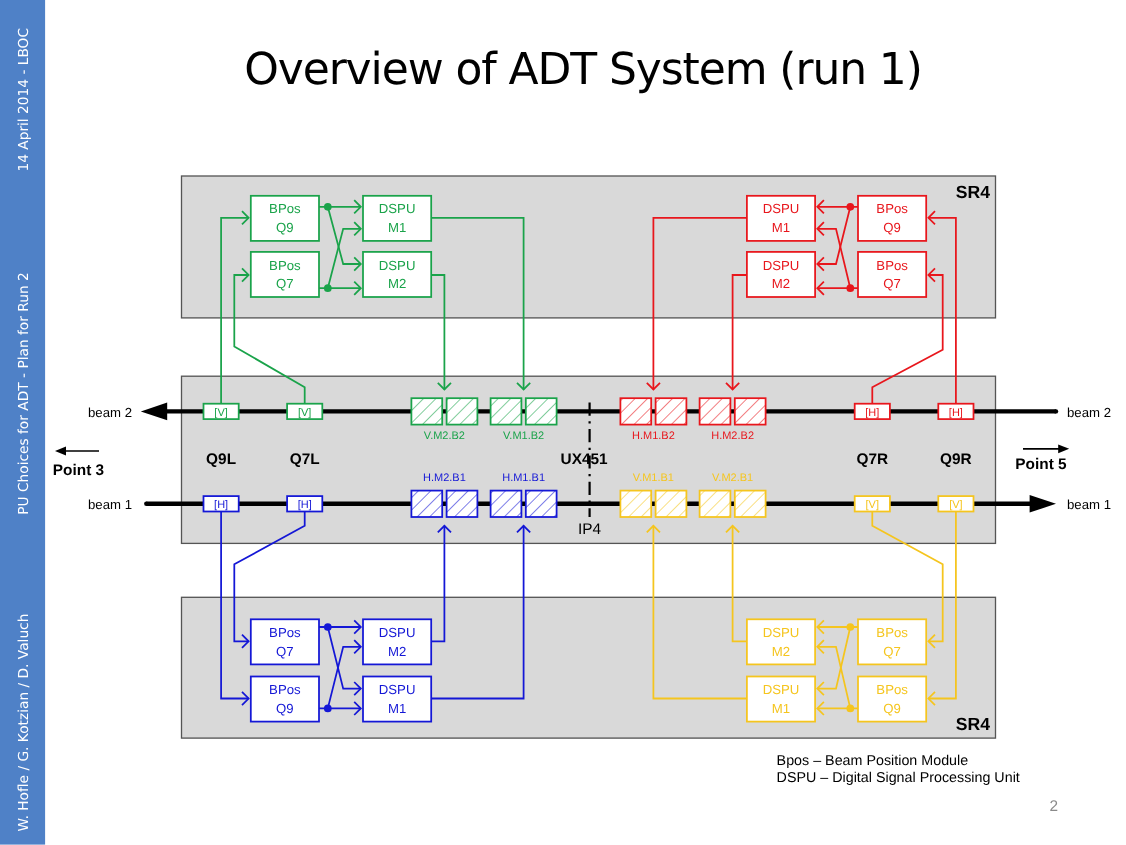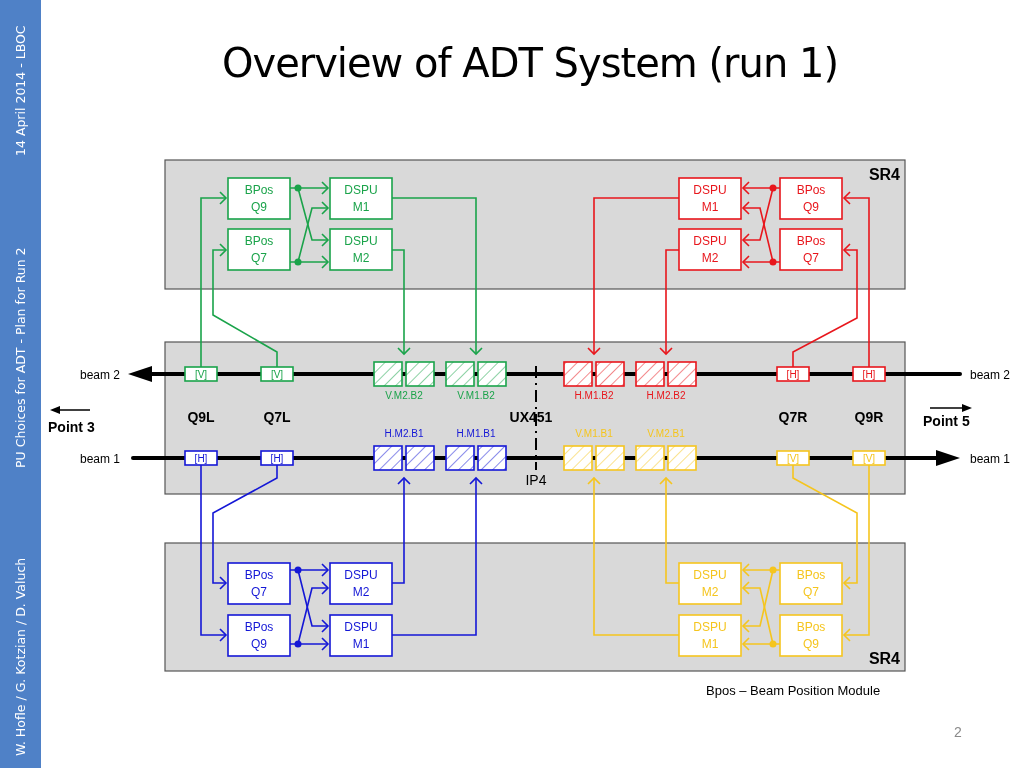--- a/index.html
+++ b/index.html
@@ -316,14 +316,15 @@
       </g>
       <g>
         <rect x="853" y="451" width="32" height="14" fill="#fff" stroke="#f5c51e" stroke-width="1.6"></rect>
         <text x="869" y="462" text-anchor="middle" font-size="10" fill="#f5c51e">[V]</text>
       </g>
     </g>
 </svg>
 
 <div class="legend-text">
   <div>Bpos – Beam Position Module</div>
+  <div>DSPU – Digital Signal Processing Unit</div>
 </div>
 <div class="page-num">2</div>
 
 </body></html>

